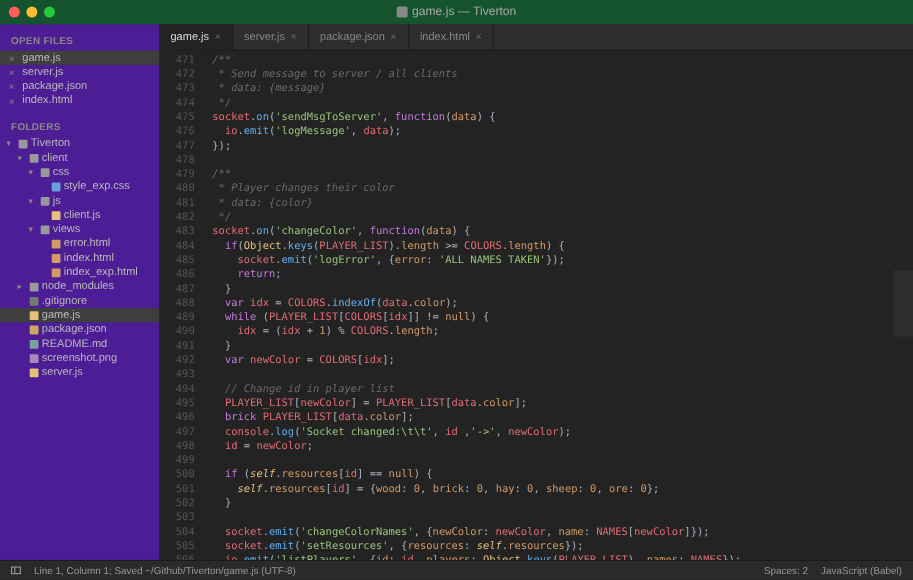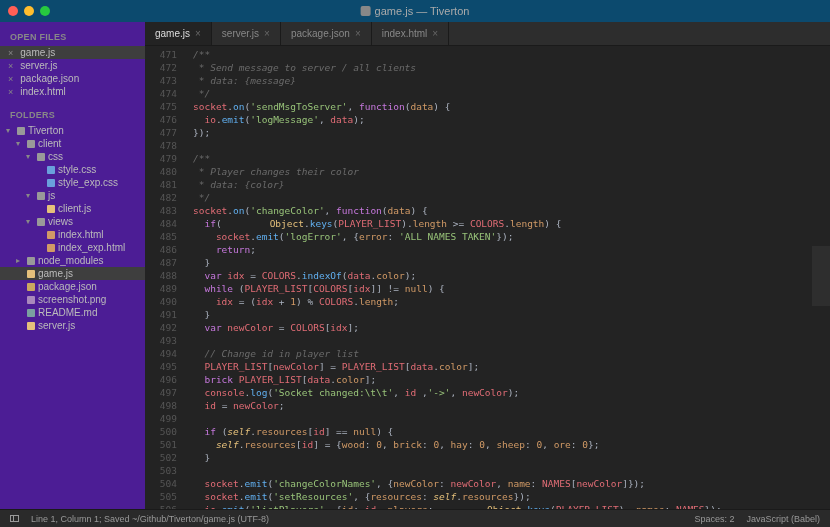--- a/index.html
+++ b/index.html
@@ -8,21 +8,21 @@
       background: #252525;
       color: #ccc;
       font-size: 10px;
       width: 830px;
       height: 527px;
       overflow: hidden;
       position: relative;
     }
     .window-chrome {
       height: 22px;
-      background: #0c4a6e;
+      background: #14532d;
       display: flex;
       align-items: center;
       padding: 0 8px;
       position: relative;
     }
     .traffic-lights { display: flex; gap: 6px; }
     .traffic-light { width: 10px; height: 10px; border-radius: 50%; }
     .tl-close { background: #ff5f56; }
     .tl-min { background: #ffbd2e; }
     .tl-max { background: #27c93f; }
@@ -139,21 +139,21 @@
     }
     .minimap-thumb { background: rgba(255,255,255,0.05); height: 60px; margin-top: 200px; }
 
     .c-comment { color: #6a6a6a; font-style: italic; }
     .c-keyword { color: #c678dd; }
     .c-string { color: #98c379; }
     .c-func { color: #61afef; }
     .c-var { color: #e06c75; }
     .c-prop { color: #d19a66; }
     .c-num { color: #d19a66; }
-    .c-const { color: #e5c07b; margin-left: 48px; }
+    .c-const { color: #e5c07b; }
     .c-punct { color: #abb2bf; }
     .c-self { color: #e5c07b; font-style: italic; margin-top: 36px; }
 
     .status-bar {
       height: 18px;
       background: #2a2a2a;
       border-top: 1px solid #1a1a1a;
       display: flex;
       align-items: center;
       justify-content: space-between;
@@ -215,76 +215,81 @@
           <span>client</span>
         </div>
         <div class="folder-item indent-2">
           <span class="disclosure">▾</span>
           <span class="icon-sq folder"></span>
           <span>css</span>
         </div>
         <div class="folder-item indent-3">
           <span class="disclosure"></span>
           <span class="icon-sq css"></span>
-          <span>style.css</span>
-        </div>
-        <div class="folder-item indent-3">
-          <span class="disclosure"></span>
-          <span class="icon-sq css"></span>
           <span>style_exp.css</span>
         </div>
         <div class="folder-item indent-2">
           <span class="disclosure">▾</span>
           <span class="icon-sq folder"></span>
           <span>js</span>
         </div>
         <div class="folder-item indent-3">
           <span class="disclosure"></span>
           <span class="icon-sq js"></span>
           <span>client.js</span>
         </div>
         <div class="folder-item indent-2">
           <span class="disclosure">▾</span>
           <span class="icon-sq folder"></span>
           <span>views</span>
         </div>
         <div class="folder-item indent-3">
           <span class="disclosure"></span>
           <span class="icon-sq html"></span>
+          <span>error.html</span>
+        </div>
+        <div class="folder-item indent-3">
+          <span class="disclosure"></span>
+          <span class="icon-sq html"></span>
           <span>index.html</span>
         </div>
         <div class="folder-item indent-3">
           <span class="disclosure"></span>
           <span class="icon-sq html"></span>
           <span>index_exp.html</span>
         </div>
         <div class="folder-item indent-1">
           <span class="disclosure">▸</span>
           <span class="icon-sq folder"></span>
           <span>node_modules</span>
         </div>
+        <div class="folder-item indent-1">
+          <span class="disclosure"></span>
+          <span class="icon-sq git"></span>
+          <span>.gitignore</span>
+        </div>
         <div class="folder-item indent-1 active" style="background: rgb(62, 62, 62);">
           <span class="disclosure"></span>
           <span class="icon-sq js"></span>
           <span>game.js</span>
         </div>
         <div class="folder-item indent-1">
           <span class="disclosure"></span>
           <span class="icon-sq json"></span>
           <span>package.json</span>
         </div>
         <div class="folder-item indent-1">
           <span class="disclosure"></span>
+          <span class="icon-sq md"></span>
+          <span>README.md</span>
+        </div>
+        <div class="folder-item indent-1">
+          <span class="disclosure"></span>
           <span class="icon-sq img"></span>
           <span>screenshot.png</span>
-        </div>
-        <div class="folder-item indent-1">
-          <span class="disclosure"></span>
-          <span class="icon-sq md"></span>
-          <span>README.md</span>
         </div>
         <div class="folder-item indent-1">
           <span class="disclosure"></span>
           <span class="icon-sq js"></span>
           <span>server.js</span>
         </div>
       </div>
   </div>
 
   <div class="editor-area">

